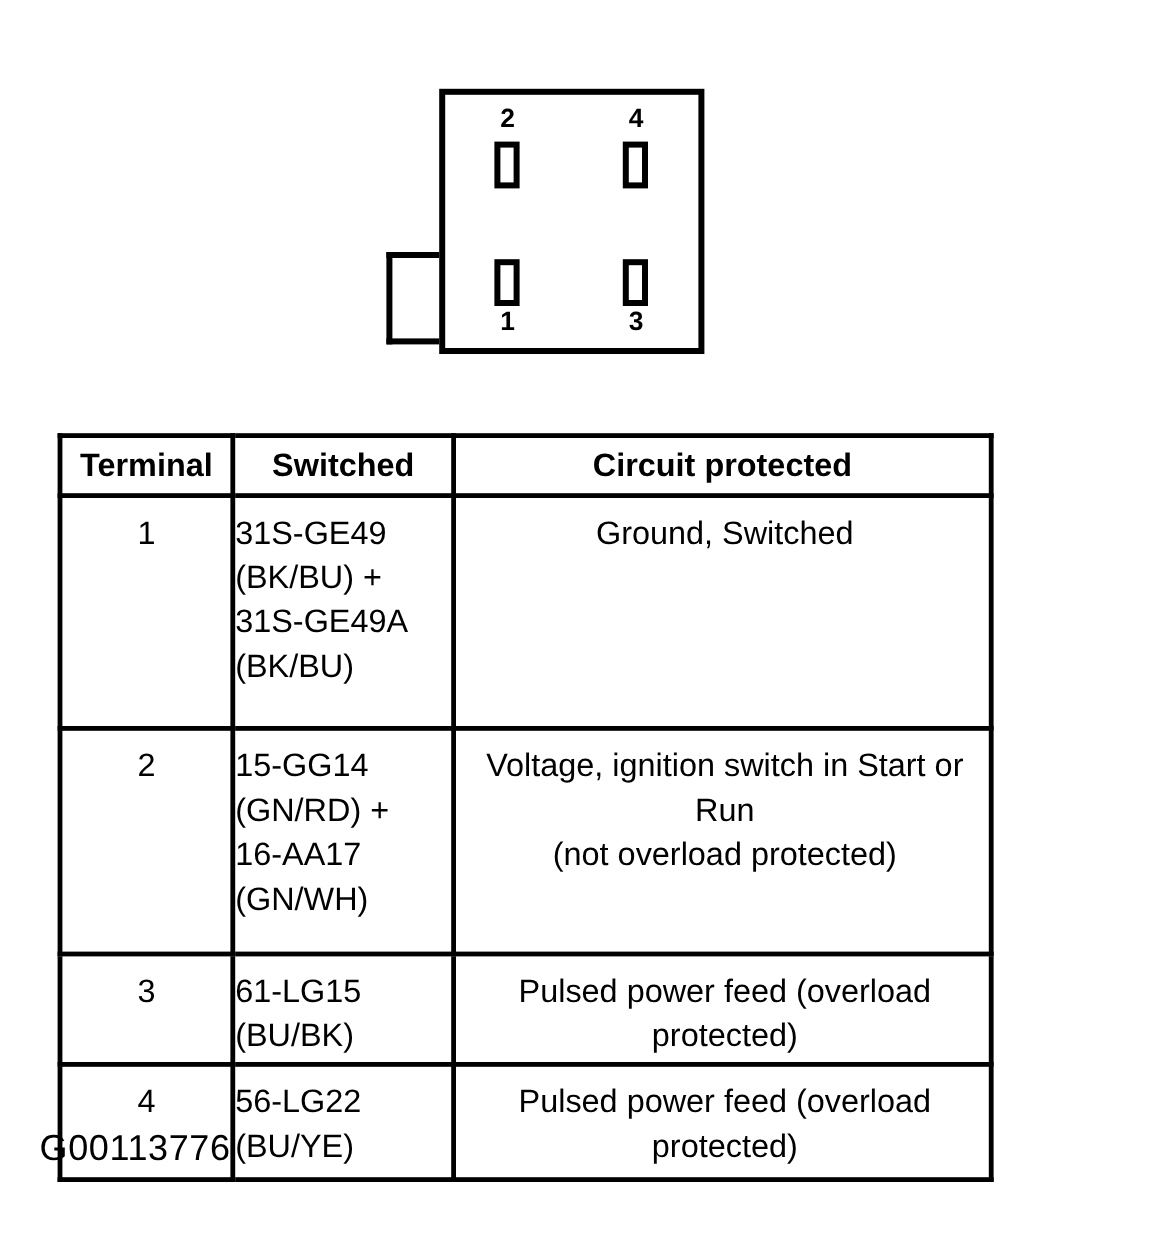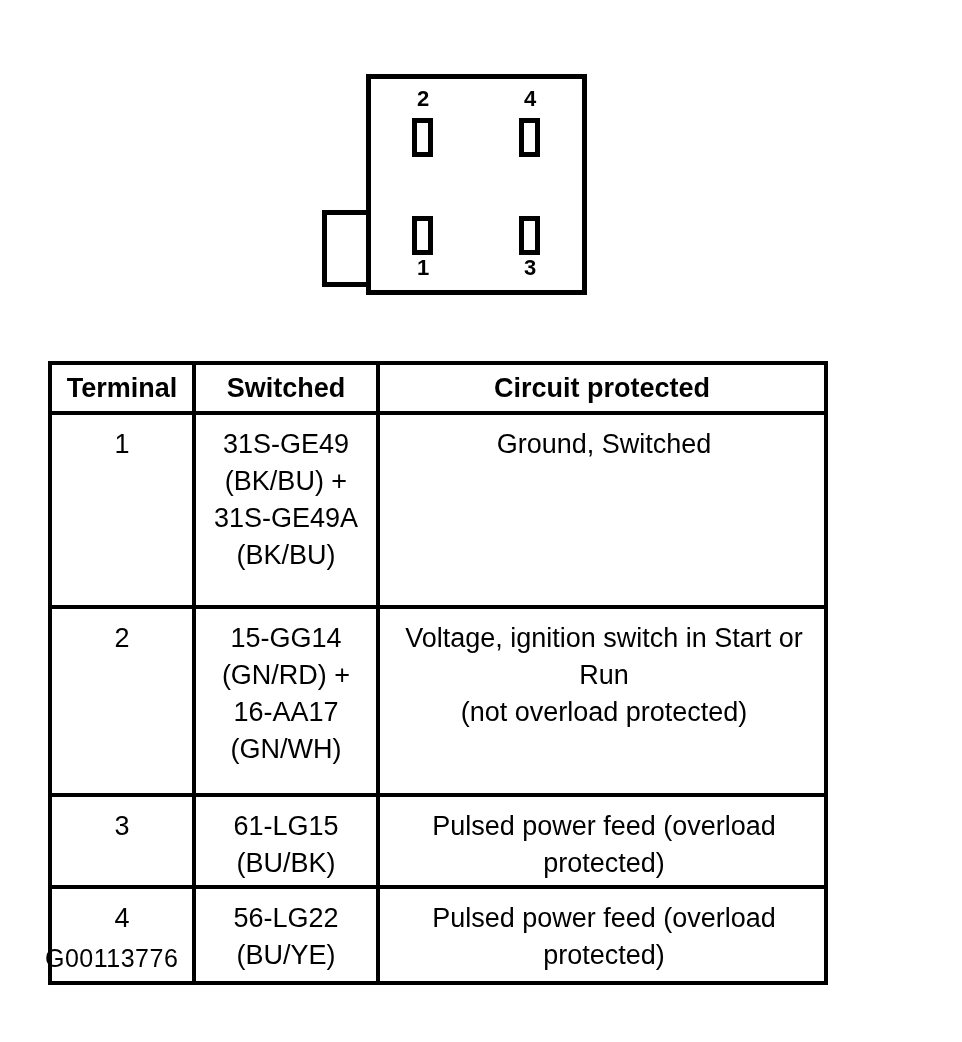--- a/index.html
+++ b/index.html
@@ -76,32 +76,32 @@
   .pin-table th {
     font-weight: bold;
     text-align: center;
     vertical-align: middle;
     height: 50px;
     padding: 0;
   }
   .col-term { width: 144px; }
   .col-circ { width: 184px; }
   .c-term { text-align: center; padding-top: 11px; }
-  .c-circ { text-align: center; padding-top: 11px; white-space: pre-line; }
+  .c-circ { text-align: left; padding-top: 11px; white-space: pre-line; }
   .c-func { text-align: center; padding: 11px 4px 0 8px; white-space: pre-line; }
   .row-1 { height: 194px; }
   .row-2 { height: 188px; }
   .row-3 { height: 92px; }
   .row-4 { height: 96px; }
 
   
   .figure-id {
     position: absolute;
-    left: 45px; top: 944px;
-    font-size: 25px;
+    left: 33px; top: 944px;
+    font-size: 30px;
     line-height: 28px;
     letter-spacing: 0.5px;
   }
 </style>
 </head>
 <body>
 
 <div class="page">
 
   <div class="connector">

